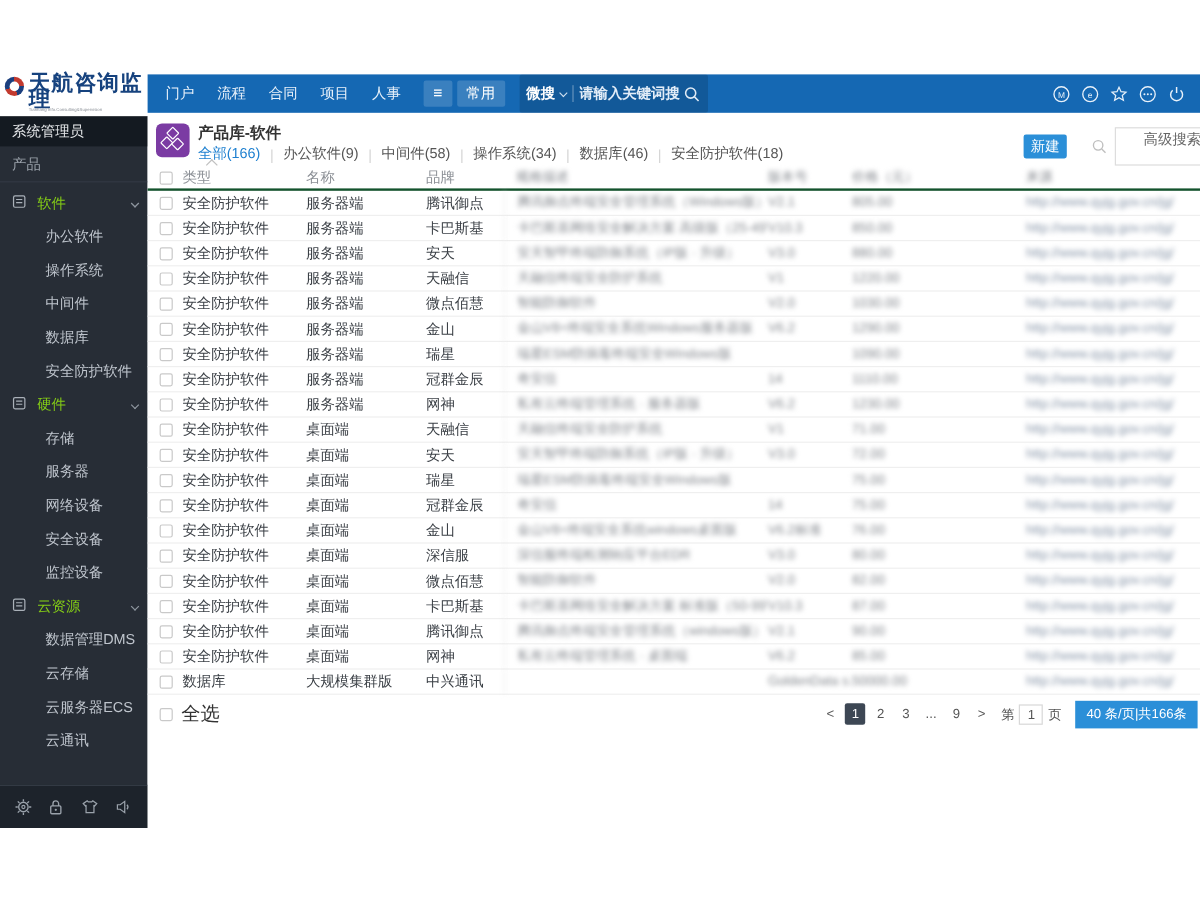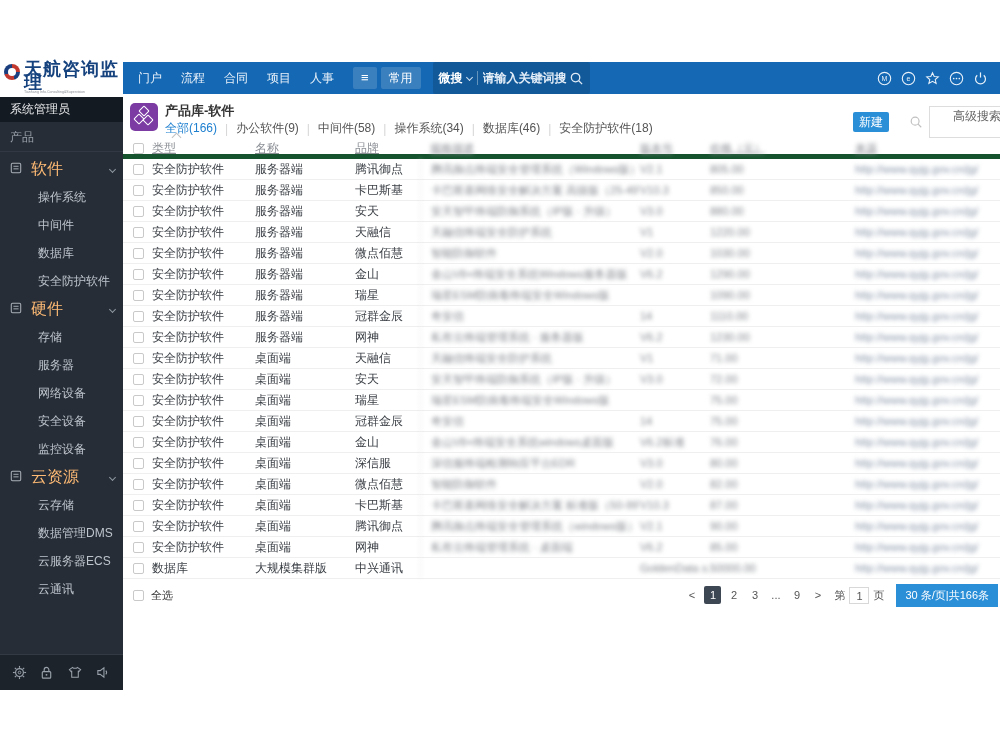--- a/index.html
+++ b/index.html
@@ -35,21 +35,21 @@
     font-family:"Liberation Sans","DejaVu Sans",sans-serif;}
   .searchbox input::placeholder { color:#e3edf8; opacity:1; }
   .topbar-right { margin-left:auto; display:flex; align-items:center; gap:9px; padding-right:12px; }
   .top-icon { width:15px; height:15px; cursor:pointer; }
 
   
   .sidebar { position:absolute; left:0; top:97px; width:123px; height:593px; background:#272d36; }
   .role-bar { height:25px; line-height:25px; background:#141a21; color:#e8eaec; font-size:12px; padding-left:10px; }
   .section-label { height:30px; line-height:30px; color:#9aa1aa; font-size:12px; padding-left:10px; border-bottom:1px solid #323944;}
   .menu { position:absolute; top:58px; left:0; right:0; bottom:36px; overflow:hidden;}
-  .menu-group { height:28px; display:flex; align-items:center; padding:0 8px 0 10px; cursor:pointer; color:#fdba74; font-size:16px;}
+  .menu-group { height:28px; display:flex; align-items:center; padding:0 8px 0 10px; cursor:pointer; color:#84cc16; font-size:12px;}
   .menu-group svg { margin-right:9px; }
   .menu-group .chev { margin-left:auto; width:5px; height:5px; border-right:1px solid #8f97a0; border-bottom:1px solid #8f97a0; transform:rotate(45deg); }
   .menu-child { height:28px; line-height:28px; padding-left:38px; color:#bfc5cd; font-size:12px; cursor:pointer; white-space:nowrap;}
   .side-footer { position:absolute; left:0; right:0; bottom:0; height:36px; background:#1d232b; border-top:1px solid #333a44;
     display:flex; align-items:center; justify-content:space-around; padding:0 6px;}
   .side-footer svg { cursor:pointer; }
 
   
   .main { position:absolute; left:123px; top:97px; right:0; bottom:0; background:#fff; }
   .app-icon { position:absolute; left:7px; top:6px; width:28px; height:28px; background:#7b3ba3; border-radius:5px; }
@@ -68,31 +68,31 @@
     font-family:"Liberation Sans","DejaVu Sans",sans-serif;}
   .adv-wrap { position:absolute; left:786px; top:15px; height:20px; display:flex; align-items:center; }
   .adv-box { border:1px solid #ddd; height:32px; line-height:18px; font-size:12px; color:#666; padding:0 23px;
     background:#fff; cursor:pointer; white-space:nowrap;}
 
   
   .table { position:absolute; left:0; right:0; top:41px; }
   .trow { display:grid; grid-template-columns:19px 103px 100px 65px 220px 70px 145px 1fr;
     height:21px; line-height:21px; padding-left:10px; font-size:12px; color:#3a3f45;
     border-bottom:1px solid #efefef; cursor:pointer;}
-  .thead { color:#8c9096; border-bottom:5px solid #14532d; cursor:default;text-decoration:underline; }
+  .thead { color:#8c9096; border-bottom:2px solid #14532d; cursor:default; }
   .cell { overflow:hidden; white-space:nowrap; }
   .cell.desc { border-left:1px solid #e9e9e9; padding-left:10px; }
   .thead .cell.desc { border-left:none; padding-left:10px; }
   .checkbox { width:11px; height:11px; border:1px solid #c9c9c9; border-radius:2px; background:#fff; margin-top:5px; cursor:pointer;}
   .blur { filter:blur(2px); color:#83878d; font-size:11px; }
   .blur-link { filter:blur(2px); color:#8795a8; font-size:11px; }
 
   
   .foot { position:absolute; left:0; right:0; top:486px; height:24px; display:flex; align-items:center; padding-left:10px;}
-  .select-all { display:flex; align-items:center; font-size:11px; color:#333; }
+  .select-all { display:flex; align-items:center; font-size:16px; color:#333; }
   .select-all .checkbox { margin:0 7px 0 0; }
   .pager { margin-left:auto; display:flex; align-items:center; gap:4px; padding-right:2px; font-size:11px; color:#555;}
   .pg { min-width:17px; height:18px; line-height:18px; text-align:center; cursor:pointer; border-radius:2px; padding:0 2px;}
   .pg.active { background:#3d4754; color:#fff; }
   .jump { display:flex; align-items:center; gap:4px; margin-left:4px; }
   .jump-box { width:20px; height:17px; border:1px solid #d8d8d8; text-align:center; line-height:16px; background:#fff;}
   .page-size { background:#2b8fd8; color:#fff; height:23px; line-height:23px; padding:0 9px; margin-left:8px; white-space:nowrap; cursor:pointer;}
 </style>
 </head>
 <body>
@@ -161,20 +161,21 @@
     <div class="menu" id="sidebar-menu">
         <div class="menu-group">
           <span><svg width="12" height="12" viewBox="0 0 14 14">
               <rect x="1.5" y="1.5" width="11" height="11" rx="1.5" fill="none" stroke="#aab1b9" stroke-width="1.2"></rect>
               <line x1="4" y1="5" x2="10" y2="5" stroke="#aab1b9" stroke-width="1.1"></line>
               <line x1="4" y1="8" x2="10" y2="8" stroke="#aab1b9" stroke-width="1.1"></line>
             </svg></span>
           <span>软件</span>
           <span class="chev"></span>
         </div>
+        <div class="menu-child">办公软件</div>
         <div class="menu-child">操作系统</div>
         <div class="menu-child">中间件</div>
         <div class="menu-child">数据库</div>
         <div class="menu-child">安全防护软件</div>
         <div class="menu-group">
           <span><svg width="12" height="12" viewBox="0 0 14 14">
               <rect x="1.5" y="1.5" width="11" height="11" rx="1.5" fill="none" stroke="#aab1b9" stroke-width="1.2"></rect>
               <line x1="4" y1="5" x2="10" y2="5" stroke="#aab1b9" stroke-width="1.1"></line>
               <line x1="4" y1="8" x2="10" y2="8" stroke="#aab1b9" stroke-width="1.1"></line>
             </svg></span>
@@ -188,22 +189,22 @@
         <div class="menu-child">监控设备</div>
         <div class="menu-group">
           <span><svg width="12" height="12" viewBox="0 0 14 14">
               <rect x="1.5" y="1.5" width="11" height="11" rx="1.5" fill="none" stroke="#aab1b9" stroke-width="1.2"></rect>
               <line x1="4" y1="5" x2="10" y2="5" stroke="#aab1b9" stroke-width="1.1"></line>
               <line x1="4" y1="8" x2="10" y2="8" stroke="#aab1b9" stroke-width="1.1"></line>
             </svg></span>
           <span>云资源</span>
           <span class="chev"></span>
         </div>
+        <div class="menu-child">数据管理DMS</div>
         <div class="menu-child">云存储</div>
-        <div class="menu-child">数据管理DMS</div>
         <div class="menu-child">云服务器ECS</div>
         <div class="menu-child">云通讯</div>
       </div>
     <div class="side-footer">
       <svg width="15" height="15" viewBox="0 0 16 16">
           <circle cx="8" cy="8" r="4.2" fill="none" stroke="#9aa2ab" stroke-width="1.2"></circle>
           <circle cx="8" cy="8" r="1.4" fill="none" stroke="#9aa2ab" stroke-width="1"></circle>
           <g stroke="#9aa2ab" stroke-width="1.2">
             <line x1="8" y1="1" x2="8" y2="3"></line>
             <line x1="8" y1="13" x2="8" y2="15"></line>
@@ -490,17 +491,17 @@
             <span class="pg">3</span>
             <span class="pg">...</span>
             <span class="pg">9</span>
           </span>
         <span class="pg">&gt;</span>
         <span class="jump">
           <span>第</span>
           <span class="jump-box">1</span>
           <span>页</span>
         </span>
-        <span class="page-size">30 条/页|共166条</span>
+        <span class="page-size">40 条/页|共166条</span>
       </div>
     </div>
   </div>
 </div>
 
 </body></html>

